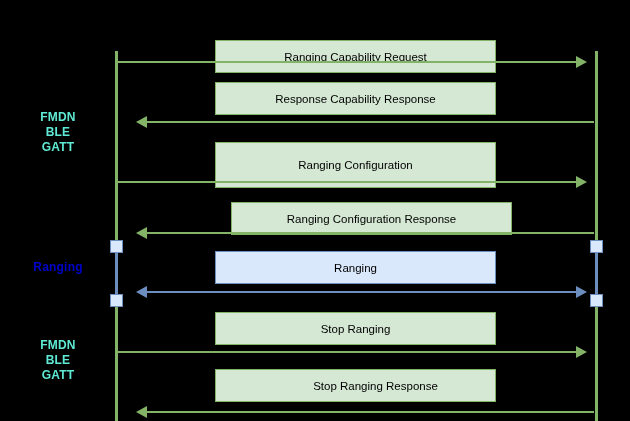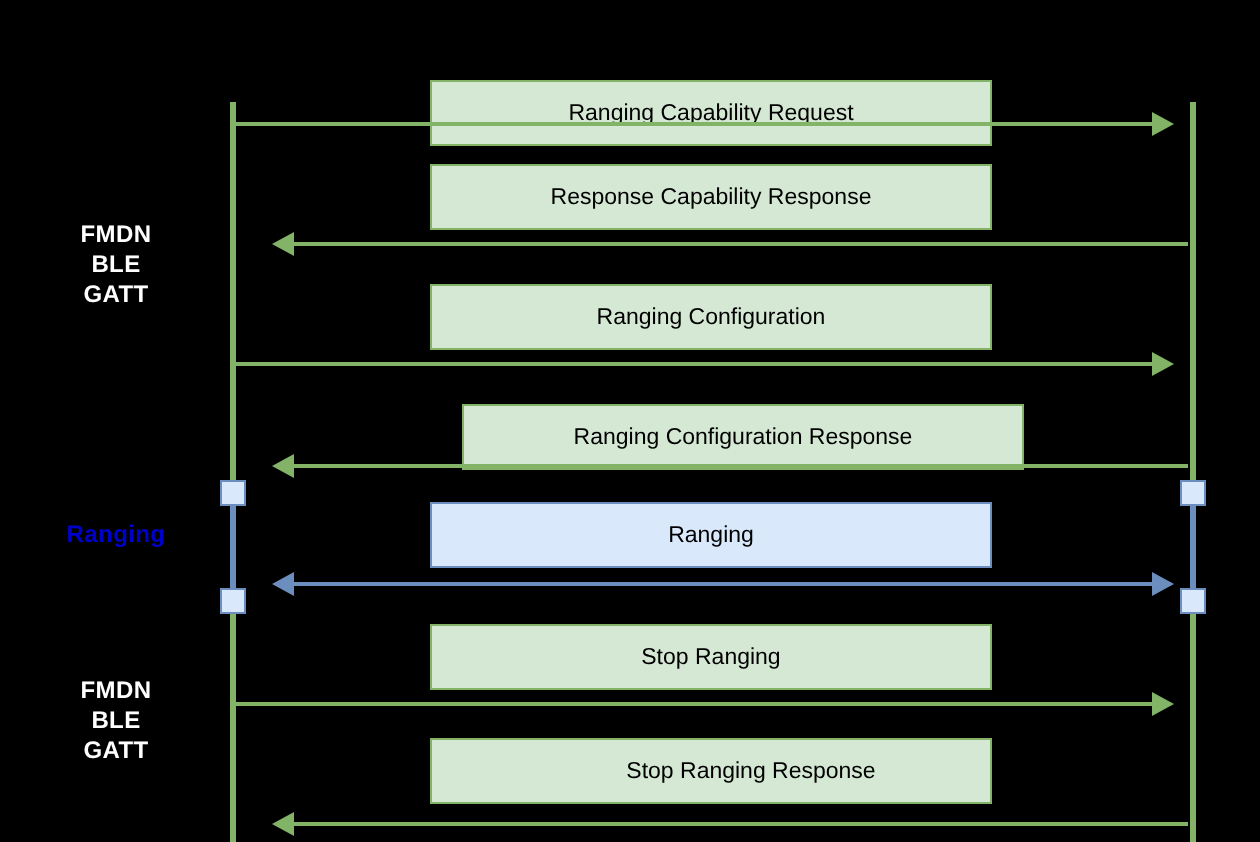--- a/index.html
+++ b/index.html
@@ -22,21 +22,21 @@
   }
   .phase-label {
     position: absolute;
     text-align: center;
     font-size: 12px;
     line-height: 15px;
     font-weight: bold;
     white-space: pre-line;
     letter-spacing: .2px;
   }
-  .phase-label.green { color: #ffffff; }
+  .phase-label.green { color: #5eead4; }
   .phase-label.blue  { color: #0000cc; }
 
   .msgbox {
     position: absolute;
     box-sizing: border-box;
     border: 1px solid #82b366;
     background: #d5e8d4;
     color: #000000;
     font-size: 11.5px;
     display: flex;
@@ -109,21 +109,21 @@
 GATT</div>
 
   <div class="msgbox" style="left:215px; top:40px; width:281px; height:33px;">Ranging Capability Request</div>
   <div class="arrow-line" style="left:117px; top:61px; width:460px;"></div>
   <div class="arrow-head right" style="left:576px; top:56px;"></div>
 
   <div class="msgbox" style="left:215px; top:82px; width:281px; height:33px;">Response Capability Response</div>
   <div class="arrow-line" style="left:147px; top:121px; width:447px;"></div>
   <div class="arrow-head left" style="left:136px; top:116px;"></div>
 
-  <div class="msgbox" style="left:215px; top:142px; width:281px; height:33px;">Ranging Configuration</div>
+  <div class="msgbox" style="left:215px; top:142px; width:281px; height:46px;">Ranging Configuration</div>
   <div class="arrow-line" style="left:117px; top:181px; width:460px;"></div>
   <div class="arrow-head right" style="left:576px; top:176px;"></div>
 
   <div class="msgbox" style="left:215px; top:202px; width:281px; height:33px;margin-left:16px;">Ranging Configuration Response</div>
   <div class="arrow-line" style="left:147px; top:232px; width:447px;"></div>
   <div class="arrow-head left" style="left:136px; top:227px;"></div>
 
   <div class="activation-line" style="left:115px; top:246px; height:54px;"></div>
   <div class="activation-box" style="left:110px; top:240px;"></div>
   <div class="activation-box" style="left:110px; top:294px;"></div>

